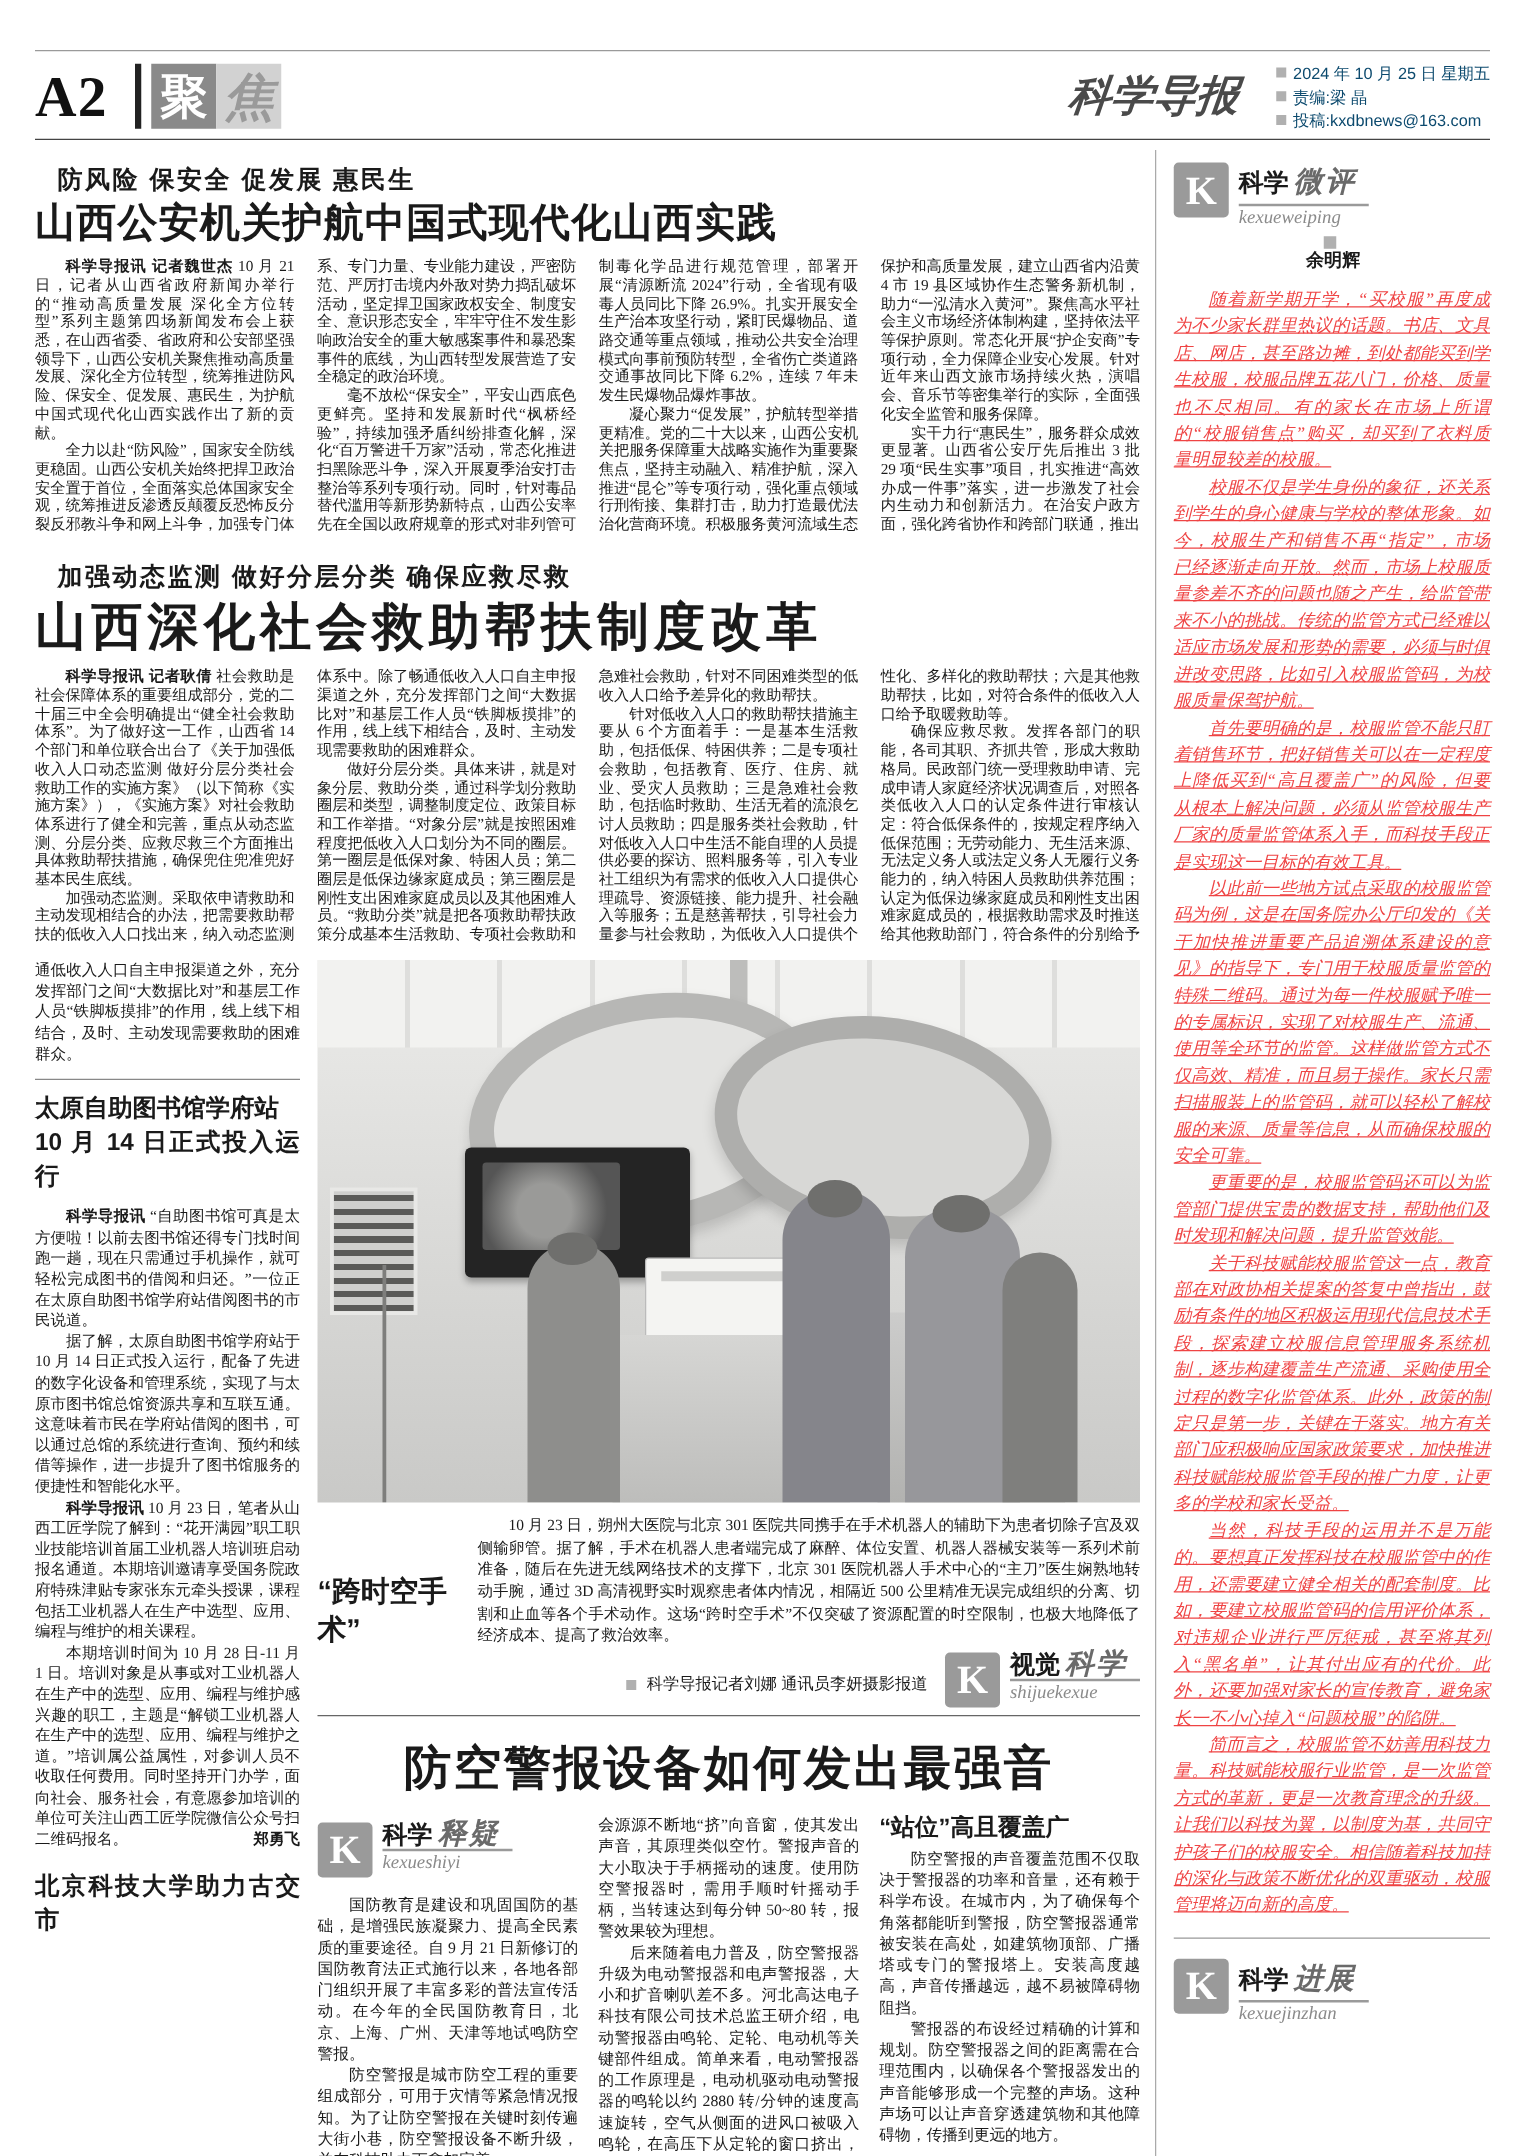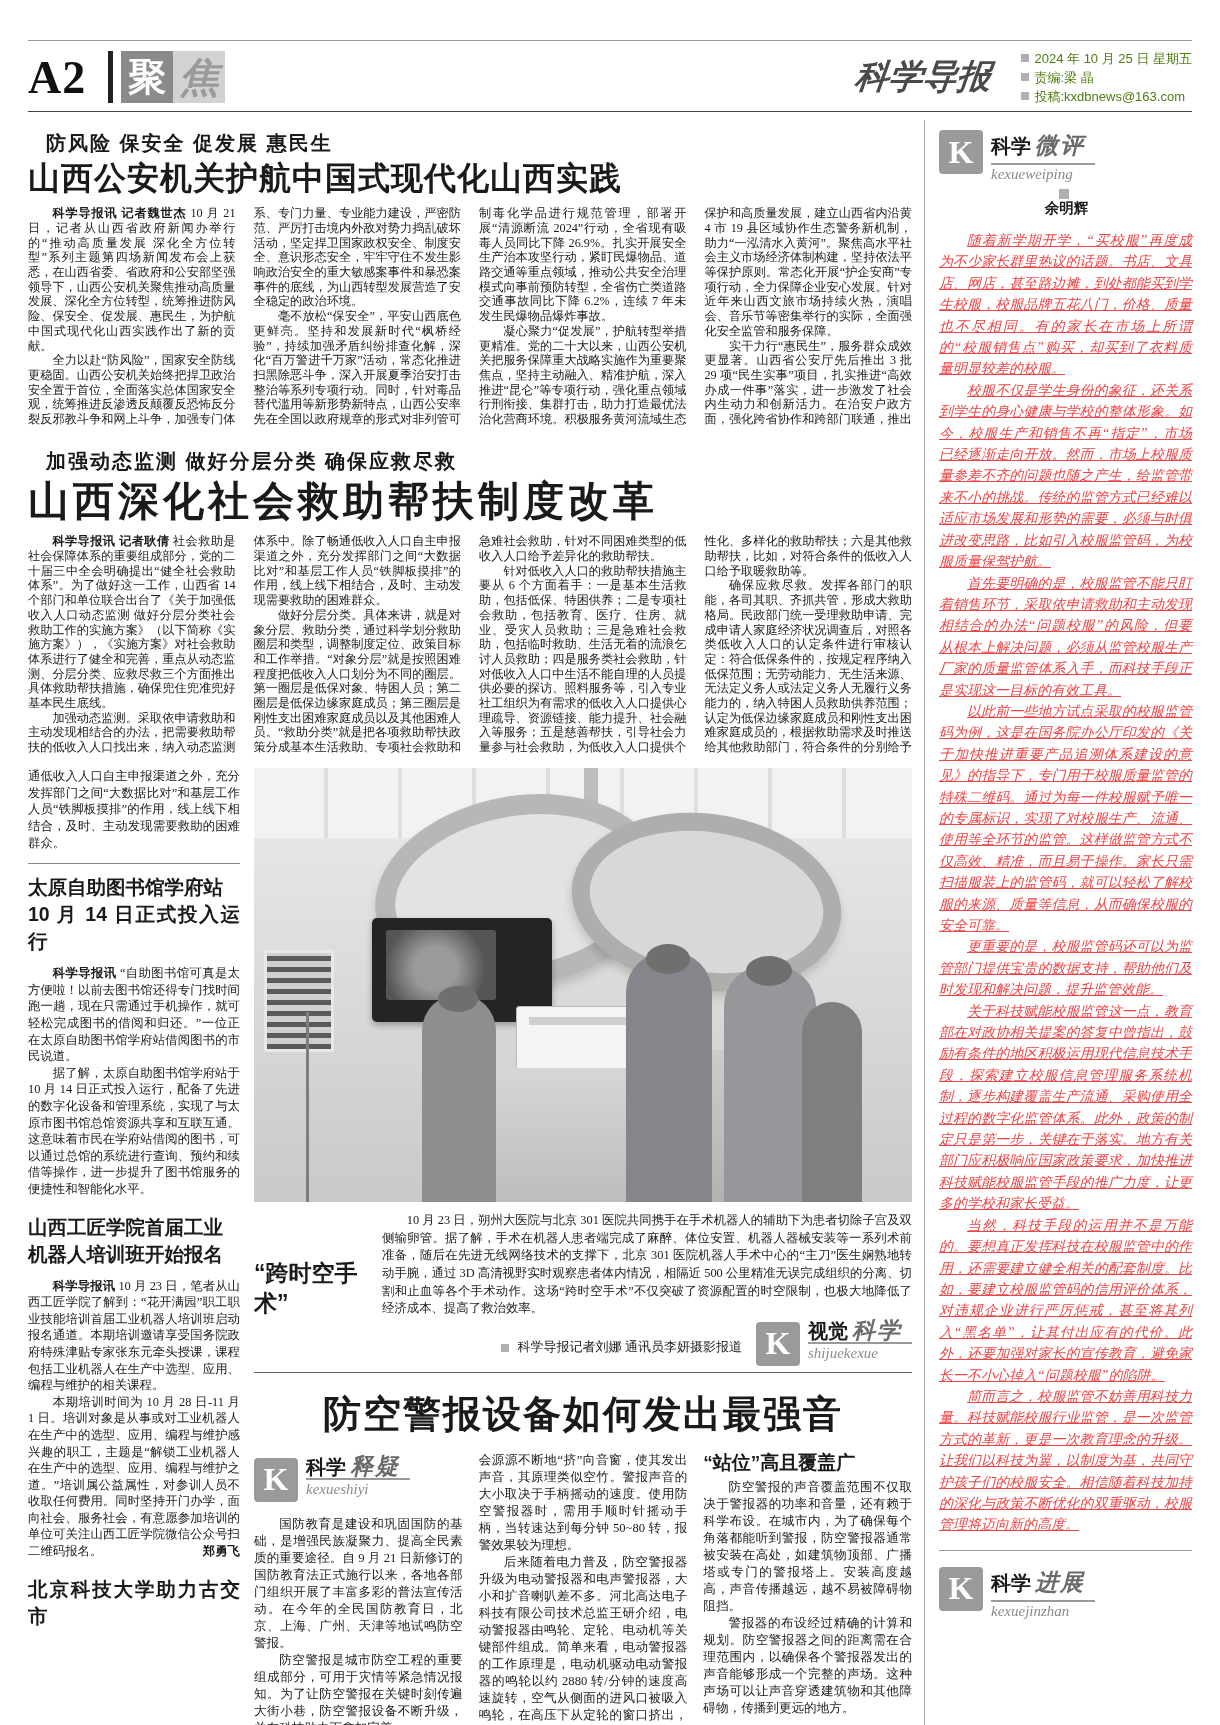--- a/index.html
+++ b/index.html
@@ -8,21 +8,21 @@
   .toprule{border-top:1.5px solid #9a9a9a;margin-top:40px;}
   
   .hdr{display:flex;align-items:center;height:64px;margin-top:4px;}
   .pagenum{font-family:"Liberation Serif",serif;font-weight:bold;font-size:46px;letter-spacing:1px;color:#111;}
   .hbar{width:5px;height:52px;background:#222;margin:0 8px 0 22px;}
   .focus{display:flex;}
   .focus .f1{width:52px;height:52px;background:#8a8a8a;color:#fff;font-family:"Liberation Sans",sans-serif;font-weight:bold;font-size:38px;display:flex;align-items:center;justify-content:center;}
   .focus .f2{width:52px;height:52px;background:#d2d2d2;color:#9a9a9a;font-family:"Liberation Serif",serif;font-style:italic;font-weight:bold;font-size:40px;display:flex;align-items:center;justify-content:center;}
   .hspace{flex:1;}
   .masthead{font-family:"Liberation Serif",serif;font-style:italic;font-weight:bold;font-size:34px;color:#4a4a4a;margin-right:30px;transform:skewX(-6deg);}
-  .pubinfo{font-size:13px;line-height:19px;color:#4d7c0f;font-family:"Liberation Sans",sans-serif;}
+  .pubinfo{font-size:13px;line-height:19px;color:#0c4a6e;font-family:"Liberation Sans",sans-serif;}
   .pubinfo .row{display:flex;align-items:center;}
   .sq{display:inline-block;width:8px;height:8px;background:#b0b0b0;margin-right:5px;flex:none;}
   .hdrrule{border-top:1.5px solid #444;margin-top:2px;}
   
   .content{display:flex;margin-top:8px;}
   .mainL{width:884px;flex:none;}
   .rightC{flex:1;border-left:1px solid #aaa;margin-left:12px;padding-left:14px;box-sizing:border-box;}
   
   .kicker{font-family:"Liberation Sans",sans-serif;font-size:20px;font-weight:600;letter-spacing:2px;margin:10px 0 4px 2px;padding-left:16px;}
   .headline1{font-family:"Liberation Sans",sans-serif;font-weight:bold;font-size:32px;letter-spacing:1px;line-height:1.1;margin:2px 0 10px 0;white-space:nowrap;}
@@ -162,24 +162,20 @@
           <div>
             <div class="lc-title">
               <div>太原自助图书馆学府站</div>
               <div>10 月 14 日正式投入运行</div>
             </div>
             <p><b class="lead">科学导报讯</b> <span>“自助图书馆可真是太方便啦！以前去图书馆还得专门找时间跑一趟，现在只需通过手机操作，就可轻松完成图书的借阅和归还。”一位正在太原自助图书馆学府站借阅图书的市民说道。</span></p>
             <p>据了解，太原自助图书馆学府站于 10 月 14 日正式投入运行，配备了先进的数字化设备和管理系统，实现了与太原市图书馆总馆资源共享和互联互通。这意味着市民在学府站借阅的图书，可以通过总馆的系统进行查询、预约和续借等操作，进一步提升了图书馆服务的便捷性和智能化水平。</p>
           </div>
 
           <div>
-            <div class="lc-title" style="margin-top:16px">
-              <div>山西工匠学院首届工业</div>
-              <div>机器人培训班开始报名</div>
-            </div>
             <p><b class="lead">科学导报讯</b> <span>10 月 23 日，笔者从山西工匠学院了解到：“花开满园”职工职业技能培训首届工业机器人培训班启动报名通道。本期培训邀请享受国务院政府特殊津贴专家张东元牵头授课，课程包括工业机器人在生产中选型、应用、编程与维护的相关课程。</span></p>
             <p><span>本期培训时间为 10 月 28 日-11 月 1 日。培训对象是从事或对工业机器人在生产中的选型、应用、编程与维护感兴趣的职工，主题是“解锁工业机器人在生产中的选型、应用、编程与维护之道。”培训属公益属性，对参训人员不收取任何费用。同时坚持开门办学，面向社会、服务社会，有意愿参加培训的单位可关注山西工匠学院微信公众号扫二维码报名。</span><span class="sign">郑勇飞</span></p>
           </div>
 
           <div>
             <div class="lc-title" style="margin-top:16px">
               <div>北京科技大学助力古交市</div>
 
             </div>
 
@@ -273,21 +269,21 @@
           <div class="kpin">kexueweiping</div>
         </div>
       </div>
       <div class="author">
           <span class="sq"></span>
           <span>余明辉</span>
         </div>
       <div class="essay">
         <p>随着新学期开学，“买校服”再度成为不少家长群里热议的话题。书店、文具店、网店，甚至路边摊，到处都能买到学生校服，校服品牌五花八门，价格、质量也不尽相同。有的家长在市场上所谓的“校服销售点”购买，却买到了衣料质量明显较差的校服。</p>
         <p>校服不仅是学生身份的象征，还关系到学生的身心健康与学校的整体形象。如今，校服生产和销售不再“指定”，市场已经逐渐走向开放。然而，市场上校服质量参差不齐的问题也随之产生，给监管带来不小的挑战。传统的监管方式已经难以适应市场发展和形势的需要，必须与时俱进改变思路，比如引入校服监管码，为校服质量保驾护航。</p>
-        <p>首先要明确的是，校服监管不能只盯着销售环节，采取依申请救助和主动发现相结合的办法“问题校服”的风险，但要从根本上解决问题，必须从监管校服生产厂家的质量监管体系入手，而科技手段正是实现这一目标的有效工具。</p>
+        <p>首先要明确的是，校服监管不能只盯着销售环节，把好销售关可以在一定程度上降低买到“高且覆盖广”的风险，但要从根本上解决问题，必须从监管校服生产厂家的质量监管体系入手，而科技手段正是实现这一目标的有效工具。</p>
         <p>以此前一些地方试点采取的校服监管码为例，这是在国务院办公厅印发的《关于加快推进重要产品追溯体系建设的意见》的指导下，专门用于校服质量监管的特殊二维码。通过为每一件校服赋予唯一的专属标识，实现了对校服生产、流通、使用等全环节的监管。这样做监管方式不仅高效、精准，而且易于操作。家长只需扫描服装上的监管码，就可以轻松了解校服的来源、质量等信息，从而确保校服的安全可靠。</p>
         <p>更重要的是，校服监管码还可以为监管部门提供宝贵的数据支持，帮助他们及时发现和解决问题，提升监管效能。</p>
         <p>关于科技赋能校服监管这一点，教育部在对政协相关提案的答复中曾指出，鼓励有条件的地区积极运用现代信息技术手段，探索建立校服信息管理服务系统机制，逐步构建覆盖生产流通、采购使用全过程的数字化监管体系。此外，政策的制定只是第一步，关键在于落实。地方有关部门应积极响应国家政策要求，加快推进科技赋能校服监管手段的推广力度，让更多的学校和家长受益。</p>
         <p>当然，科技手段的运用并不是万能的。要想真正发挥科技在校服监管中的作用，还需要建立健全相关的配套制度。比如，要建立校服监管码的信用评价体系，对违规企业进行严厉惩戒，甚至将其列入“黑名单”，让其付出应有的代价。此外，还要加强对家长的宣传教育，避免家长一不小心掉入“问题校服”的陷阱。</p>
         <p>简而言之，校服监管不妨善用科技力量。科技赋能校服行业监管，是一次监管方式的革新，更是一次教育理念的升级。让我们以科技为翼，以制度为基，共同守护孩子们的校服安全。相信随着科技加持的深化与政策不断优化的双重驱动，校服管理将迈向新的高度。</p>
       </div>
 
       <div class="rc-rule"></div>
 
       <div class="klogo">

